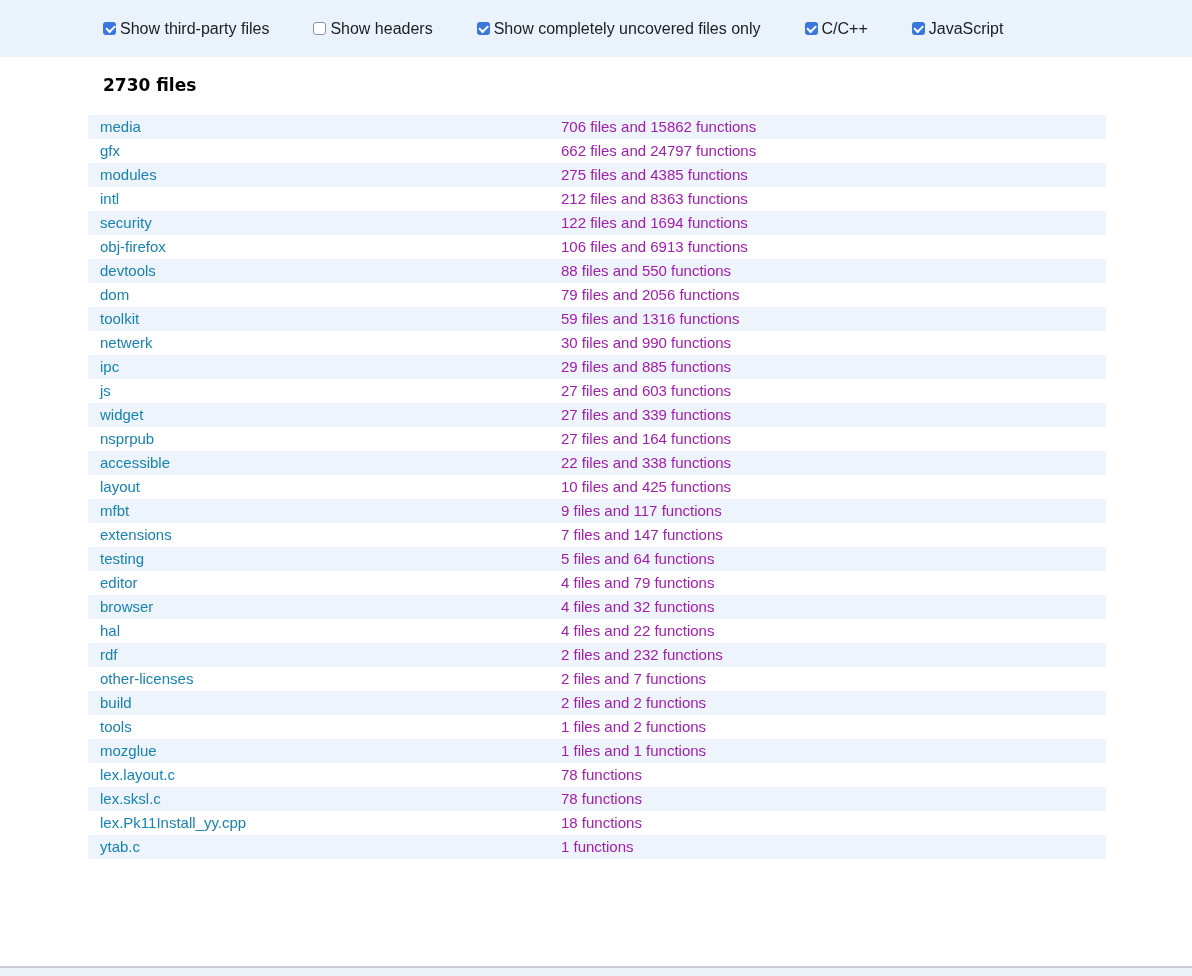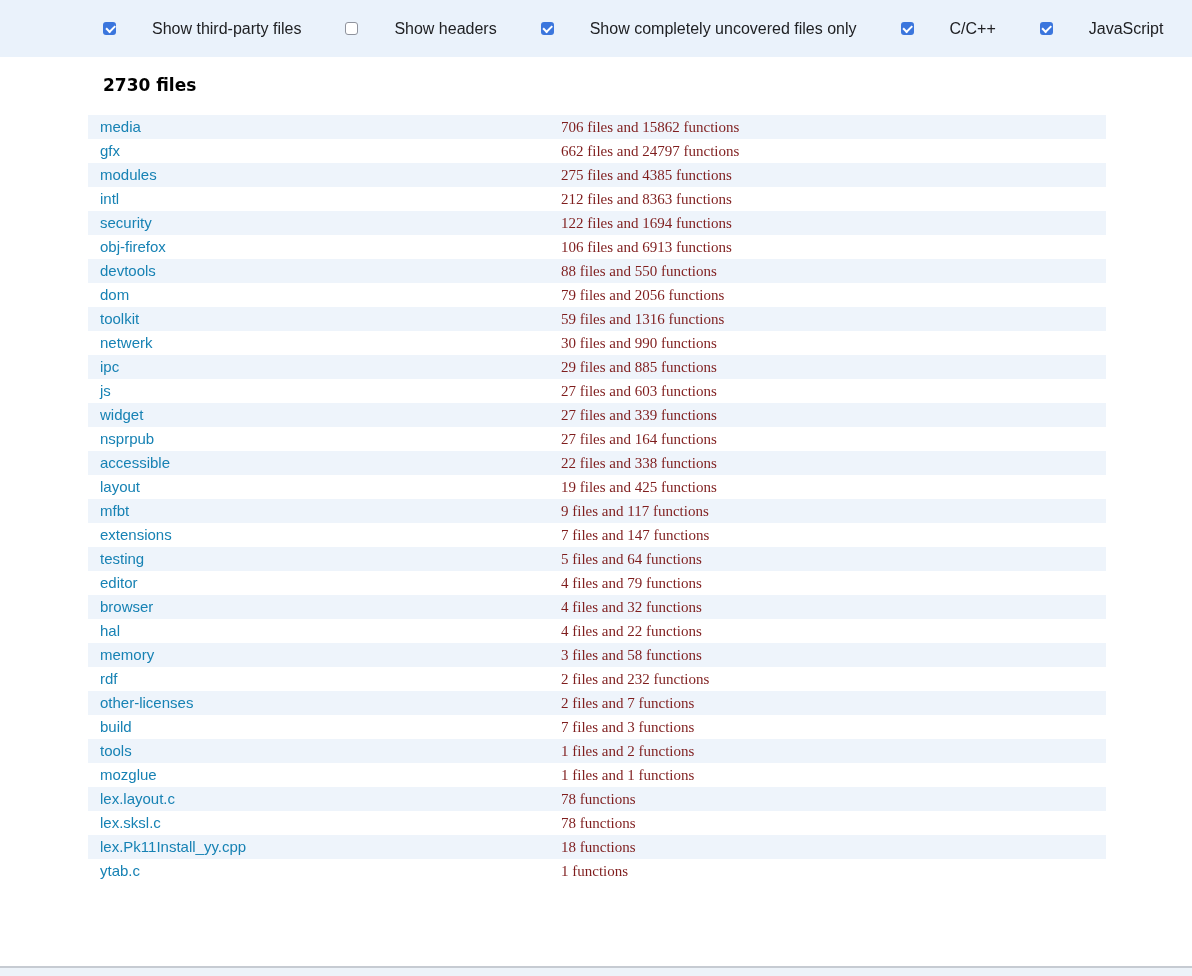--- a/index.html
+++ b/index.html
@@ -17,21 +17,20 @@
     background: #eaf2fb;
     display: flex;
     align-items: center;
     padding-left: 103px;
   }
   .cb-group {
     display: flex;
     align-items: center;
     margin-right: 44px;
     white-space: nowrap;
-    gap: 32px;
   }
   .cb {
     width: 13px; height: 13px;
     border-radius: 3px;
     display: inline-block;
     position: relative;
     margin-right: 4px;
     flex: 0 0 auto;
     cursor: pointer;
   }
@@ -75,21 +74,21 @@
     height: 24px;
     font-size: 15px;
     line-height: 24px;
     padding: 0 0 0 15px;
     vertical-align: middle;
     white-space: nowrap;
     overflow: hidden;
   }
   table.coverage tr:nth-child(odd) { background: #eef4fb; }
   table.coverage td.col-name  { width: 458px; padding-left: 12px; }
-  table.coverage td.col-stats { width: 560px; color: #7f1d1d; font-family: Liberation Serif, serif; }
+  table.coverage td.col-stats { width: 560px; color: #a21caf; }
   a.dir-link {
     color: #1782b4;
     text-decoration: none;
     cursor: pointer;
   }
 
   
   .footer-bar {
     position: absolute;
     left: 0; right: 0;
@@ -237,21 +236,21 @@
       <a class="dir-link">accessible</a>
     </td>
     <td class="col-stats">22 files and 338 functions</td>
   </tr>
 
 
   <tr>
     <td class="col-name">
       <a class="dir-link">layout</a>
     </td>
-    <td class="col-stats">19 files and 425 functions</td>
+    <td class="col-stats">10 files and 425 functions</td>
   </tr>
 
   <tr>
     <td class="col-name">
       <a class="dir-link">mfbt</a>
     </td>
     <td class="col-stats">9 files and 117 functions</td>
   </tr>
 
   <tr>
@@ -282,46 +281,40 @@
     <td class="col-stats">4 files and 32 functions</td>
   </tr>
 
   <tr>
     <td class="col-name">
       <a class="dir-link">hal</a>
     </td>
     <td class="col-stats">4 files and 22 functions</td>
   </tr>
 
-  <tr>
-    <td class="col-name">
-      <a class="dir-link">memory</a>
-    </td>
-    <td class="col-stats">3 files and 58 functions</td>
-  </tr>
 
   <tr>
     <td class="col-name">
       <a class="dir-link">rdf</a>
     </td>
     <td class="col-stats">2 files and 232 functions</td>
   </tr>
 
   <tr>
     <td class="col-name">
       <a class="dir-link">other-licenses</a>
     </td>
     <td class="col-stats">2 files and 7 functions</td>
   </tr>
 
   <tr>
     <td class="col-name">
       <a class="dir-link">build</a>
     </td>
-    <td class="col-stats">7 files and 3 functions</td>
+    <td class="col-stats">2 files and 2 functions</td>
   </tr>
 
 
   <tr>
     <td class="col-name">
       <a class="dir-link">tools</a>
     </td>
     <td class="col-stats">1 files and 2 functions</td>
   </tr>
 

